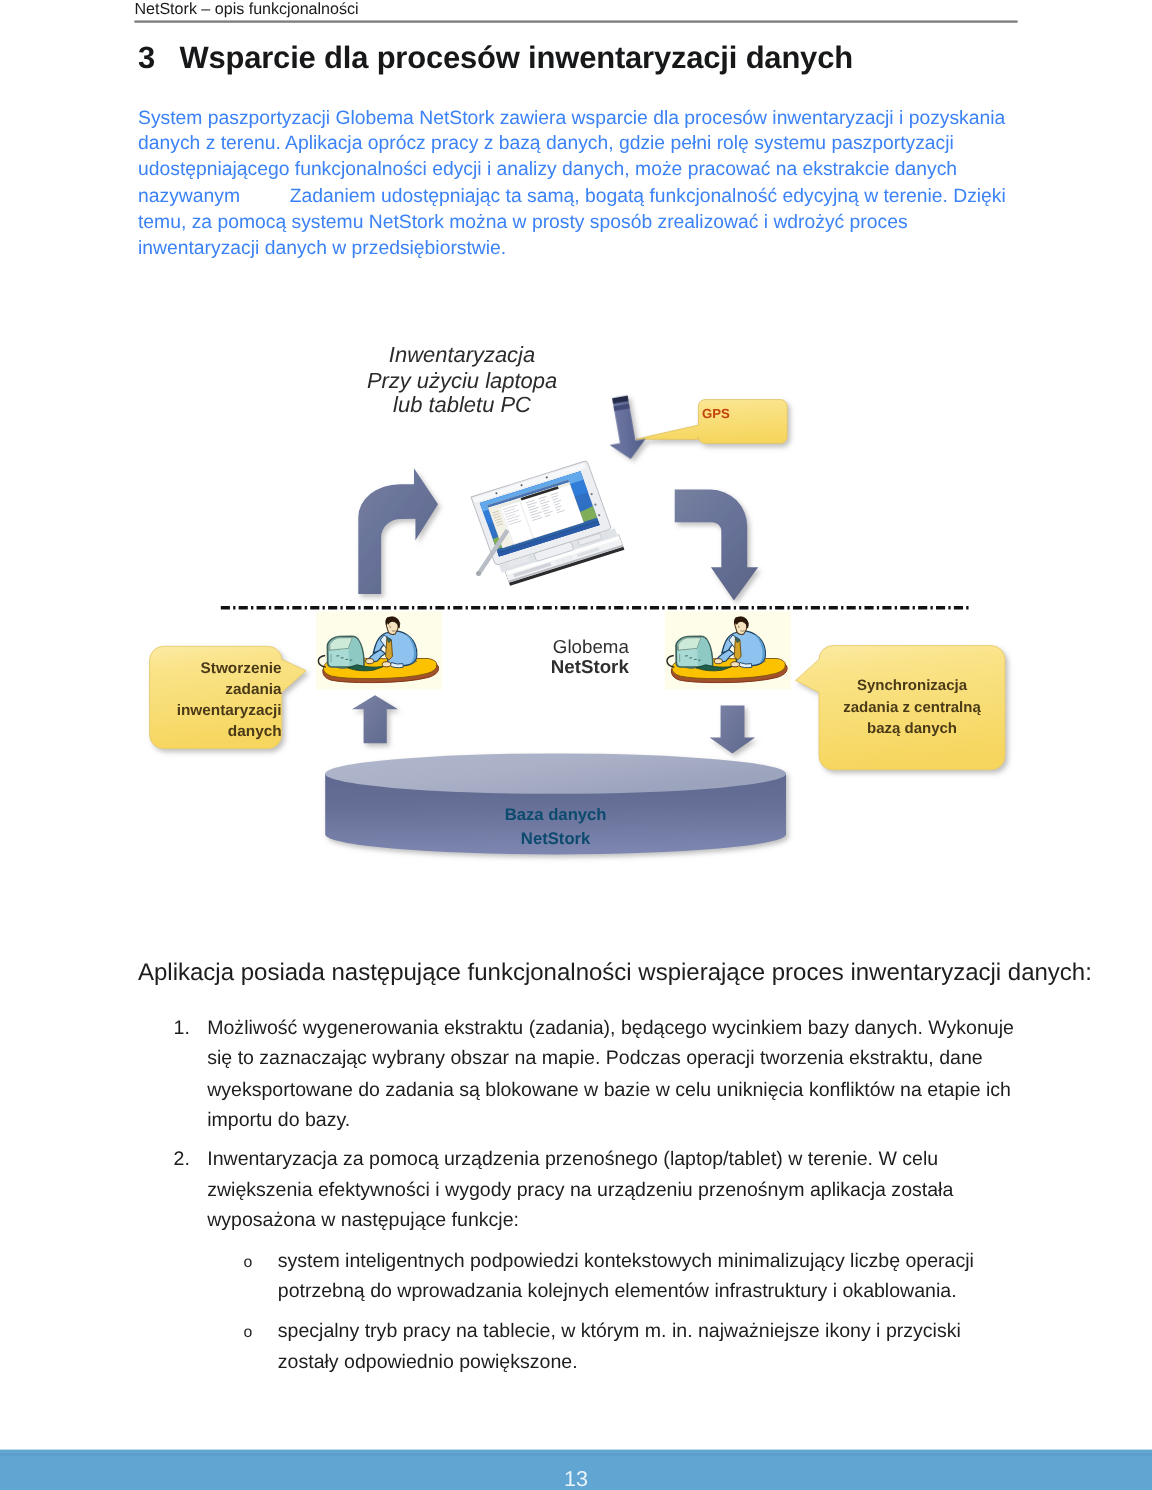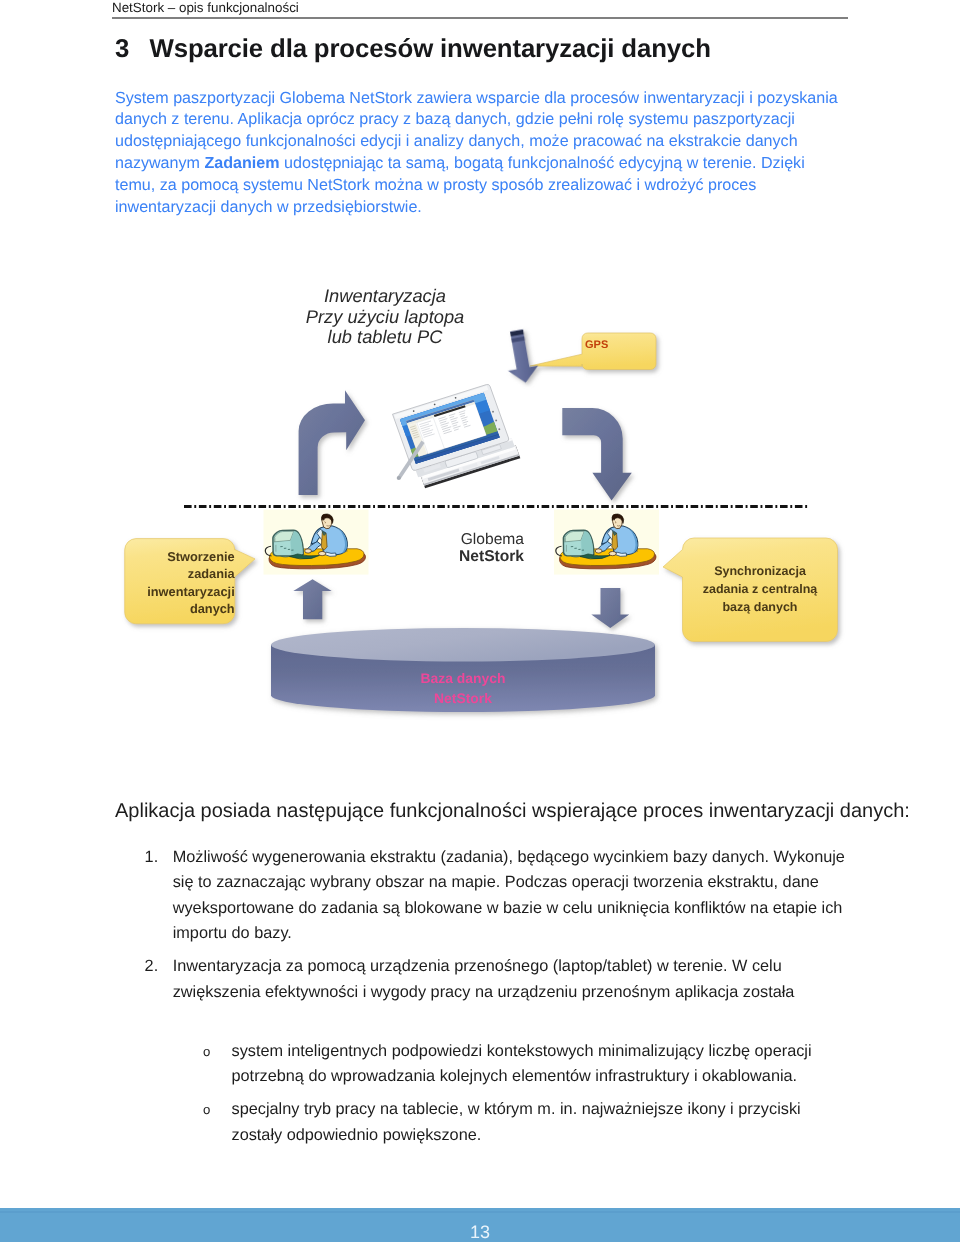--- a/index.html
+++ b/index.html
@@ -12,21 +12,21 @@
   .rh-rule{position:absolute;left:112px;top:17px;width:736px;height:2px;background:#808080;}
 
   
   .h1{position:absolute;left:115px;top:36px;width:760px;margin:0;font-size:25.8px;line-height:26px;font-weight:bold;color:#17181a;letter-spacing:-0.15px;white-space:nowrap;;transform:translateZ(0)}
   .h1 .num{display:inline-block;width:34.5px;}
 
   
   .intro{position:absolute;left:115px;top:87.5px;width:760px;font-size:16.1px;line-height:21.87px;color:#3b82f6;margin:0;;transform:translateZ(0)}
   .intro b{font-weight:bold;}
   .ln,.ln4{display:block;white-space:nowrap;}
-  .ln4 b{font-weight:bold;}
+  .ln4 b{font-weight:normal;margin-left:37px;}
 
   .leadin{position:absolute;left:115px;top:800.5px;width:760px;margin:0;font-size:20px;line-height:21.87px;color:#1d1d1d;white-space:nowrap;;transform:translateZ(0)}
 
   .olist{position:absolute;left:115px;top:844.5px;width:760px;font-size:16.3px;line-height:25.62px;color:#1d1d1d;;transform:translateZ(0)}
   .li{position:relative;padding-left:57.7px;margin-bottom:7.2px;}
   .li .mk{position:absolute;left:29.6px;top:0;width:26px;text-align:left;}
 
   .ulist{position:absolute;left:115px;top:1038.5px;width:760px;font-size:16.3px;line-height:25.62px;color:#1d1d1d;;transform:translateZ(0)}
   .uli{position:relative;padding-left:116.5px;margin-bottom:7.2px;}
   .uli .mk{position:absolute;left:88px;top:0;width:26px;font-size:13.2px;text-align:left;}
@@ -34,21 +34,21 @@
   
   .diagram{position:absolute;left:0;top:0;width:960px;height:1242px;}
   .dsvg{position:absolute;left:0;top:0;}
 
   .dcap{position:absolute;left:300px;top:286.3px;width:170px;text-align:center;font-size:18.3px;line-height:20.3px;font-style:italic;color:#2b2b2b;;transform:translateZ(0)}
   .gpslbl{position:absolute;left:585px;top:338.5px;width:73px;font-size:11px;font-weight:bold;color:#c2410c;;transform:translateZ(0)}
   .centerlbl{position:absolute;left:404px;top:530.6px;width:120px;text-align:right;font-size:15.6px;line-height:17.1px;color:#2f2f2f;;transform:translateZ(0)}
   .centerlbl .c2{font-weight:bold;}
   .lcal{position:absolute;left:124.7px;top:548px;width:110px;text-align:right;font-size:12.8px;line-height:17.4px;font-weight:bold;color:#4a3a17;;transform:translateZ(0)}
   .rcal{position:absolute;left:683px;top:563px;width:154px;text-align:center;font-size:12.5px;line-height:17.9px;font-weight:bold;color:#4a3a17;;transform:translateZ(0)}
-  .dblbl{position:absolute;left:363px;top:667.6px;width:200px;text-align:center;font-size:13.9px;line-height:20.2px;font-weight:bold;color:#ec4899;;transform:translateZ(0)}
+  .dblbl{position:absolute;left:363px;top:667.6px;width:200px;text-align:center;font-size:13.9px;line-height:20.2px;font-weight:bold;color:#0c4a6e;;transform:translateZ(0)}
 
   
   .footband{position:absolute;left:0;top:1207.5px;width:960px;height:34.5px;background:#61a5d2;}
   .footband::before{content:"";position:absolute;left:0;top:3.5px;width:960px;height:2px;background:#5b9ecd;}
   .pagenum{position:absolute;left:0;top:1222px;width:960px;text-align:center;font-size:18px;color:#eaf4fb;;transform:translateZ(0)}
 </style>
 </head>
 <body>
 
 <div class="page">
@@ -299,20 +299,21 @@
         <span class="mk">1.</span>
         <span class="ln">Możliwość wygenerowania ekstraktu (zadania), będącego wycinkiem bazy danych. Wykonuje</span>
         <span class="ln">się to zaznaczając wybrany obszar na mapie. Podczas operacji tworzenia ekstraktu, dane</span>
         <span class="ln">wyeksportowane do zadania są blokowane w bazie w celu uniknięcia konfliktów na etapie ich</span>
         <span class="ln">importu do bazy.</span>
       </div>
     <div class="li">
         <span class="mk">2.</span>
         <span class="ln">Inwentaryzacja za pomocą urządzenia przenośnego (laptop/tablet) w terenie. W celu</span>
         <span class="ln">zwiększenia efektywności i wygody pracy na urządzeniu przenośnym aplikacja została</span>
+        <span class="ln">wyposażona w następujące funkcje:</span>
       </div>
   </div>
 
   <div class="ulist">
     <div class="uli">
         <span class="mk">o</span>
         <span class="ln">system inteligentnych podpowiedzi kontekstowych minimalizujący liczbę operacji</span>
         <span class="ln">potrzebną do wprowadzania kolejnych elementów infrastruktury i okablowania.</span>
       </div>
     <div class="uli">

